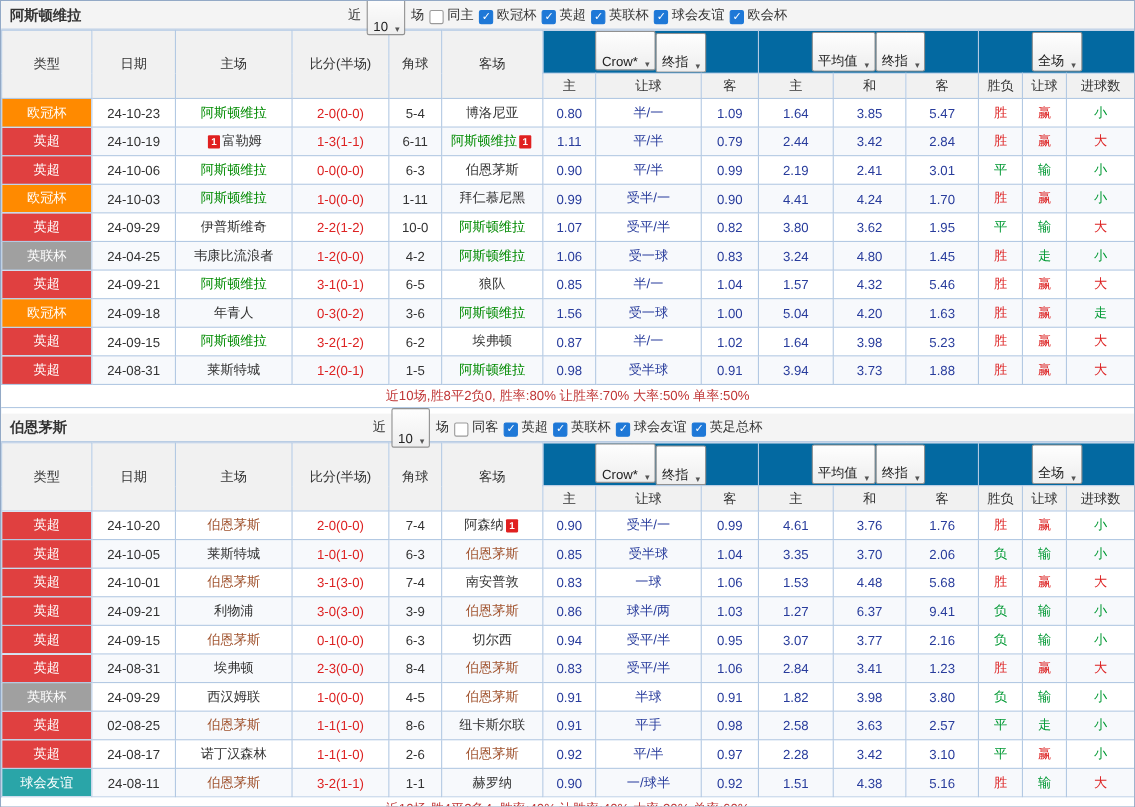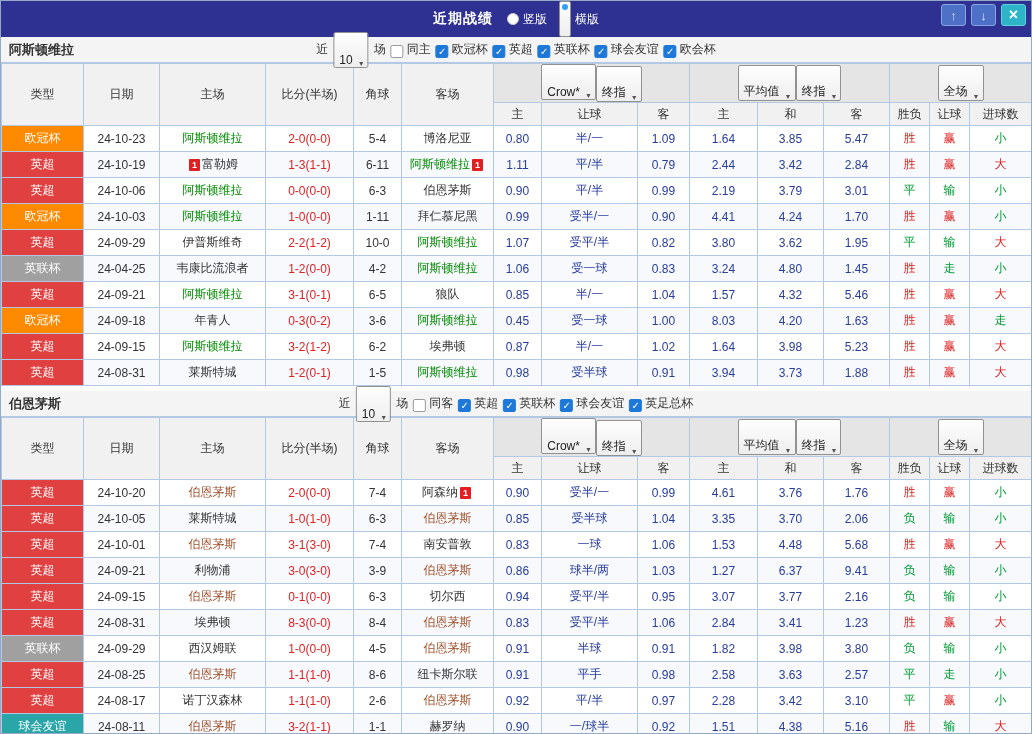--- a/index.html
+++ b/index.html
@@ -30,65 +30,39 @@
 .flabel{color:#333}
 .sel{display:inline-flex;align-items:flex-end;height:36px;border:1px solid #919191;background:linear-gradient(#fefefe,#eeeeee);border-radius:2px;padding:0 3px 0 5px;gap:5px;cursor:pointer;color:#222;font-size:12px}
 .sel .arr{font-size:7px;color:#555}
 .cbw{display:inline-flex;align-items:flex-end;gap:3px;cursor:pointer}
 .cb{width:13px;height:13px;border:1px solid #9a9a9a;background:#fff;border-radius:2px;font-size:10px;line-height:11px;text-align:center;color:#fff;flex:0 0 13px;display:inline-block}
 .cb.on{background:var(--check-blue);border-color:var(--check-blue)}
 table{width:100%;border-collapse:collapse;table-layout:fixed}
 th,td{border:1px solid var(--grid);text-align:center;padding:0;white-space:nowrap;overflow:hidden}
 th{font-weight:normal}
 .h1 th.hcol{background:#f1f1f1;height:20px}
-.h1 th.selcell{background:#e5e5e5;height:20px}
+.h1 th.selcell{background:#0369a1;height:20px}
 .h2 th.hsub{background:#f1f1f1;height:23px}
 tbody td{height:26px;background:#fff;font-size:12px}
 tbody tr.alt td{background:#f7f9fc}
 td.type-badge{color:#fff}
 td.date{color:#333}
 td.team-cell{cursor:pointer}
 td.score{color:var(--score-red);cursor:pointer}
 td.corner{color:#333}
 td.odds,td.line{color:var(--odds-blue)}
 td.res.rr{color:var(--res-red)}
 td.res.rg{color:var(--res-green)}
 .rcard{display:inline-block;min-width:11px;height:12px;line-height:12px;background:var(--rcard);color:#fff;font-size:9px;font-weight:bold;margin:0 2px;vertical-align:middle;border-radius:1px;padding:0 1px}
 .summary{height:21px;line-height:21px;text-align:center;color:var(--summary-red);border-bottom:1px solid var(--grid);background:#fff;font-size:12px}
 </style>
 </head>
 <body>
 
 <div class="window">
-  <div class="titlebar">
-    <div class="titlebar-center">
-      <span class="title">近期战绩</span>
-      <span class="radio-group">
-        <span class="radio-item">
-          <span class="radio-dot" id="rd0"></span>
-          <span class="radio-label">竖版</span>
-        </span>
-        <span class="radio-item">
-          <span class="radio-dot sel" id="rd1"></span>
-          <span class="radio-label">横版</span>
-        </span>
-      </span>
-    </div>
-    <div class="tb-buttons">
-      <span class="tb-btn up">
-          <span>↑</span>
-        </span>
-      <span class="tb-btn down">
-          <span>↓</span>
-        </span>
-      <span class="tb-btn close">
-          <span>×</span>
-        </span>
-    </div>
-  </div>
   <div class="sections" id="sections">
       <div class="section">
         <div class="section-header">
           <span class="team-name">阿斯顿维拉</span>
           <div class="filters">
             <span class="flabel">近</span>
             <span class="sel">
               <span class="sval">10</span>
               <span class="arr">▼</span>
             </span>
@@ -215,21 +189,21 @@
               <td class="type-badge" style="background: rgb(224, 64, 64);">英超</td>
               <td class="date">24-10-06</td>
               <td class="team-cell"><span class="tname" style="color: rgb(0, 138, 0);">阿斯顿维拉</span></td>
               <td class="score">0-0(0-0)</td>
               <td class="corner">6-3</td>
               <td class="team-cell"><span class="tname">伯恩茅斯</span></td>
               <td class="odds">0.90</td>
               <td class="line">平/半</td>
               <td class="odds">0.99</td>
               <td class="odds">2.19</td>
-              <td class="odds">3.79</td>
+              <td class="odds">2.41</td>
               <td class="odds">3.01</td>
               <td class="res rg">平</td>
               <td class="res rg">输</td>
               <td class="res rg">小</td>
             </tr>
             <tr class="alt">
               <td class="type-badge" style="background: rgb(255, 138, 0);">欧冠杯</td>
               <td class="date">24-10-03</td>
               <td class="team-cell"><span class="tname" style="color: rgb(0, 138, 0);">阿斯顿维拉</span></td>
               <td class="score">1-0(0-0)</td>
@@ -296,24 +270,24 @@
               <td class="res rr">赢</td>
               <td class="res rr">大</td>
             </tr>
             <tr class="alt">
               <td class="type-badge" style="background: rgb(255, 138, 0);">欧冠杯</td>
               <td class="date">24-09-18</td>
               <td class="team-cell"><span class="tname">年青人</span></td>
               <td class="score">0-3(0-2)</td>
               <td class="corner">3-6</td>
               <td class="team-cell"><span class="tname" style="color: rgb(0, 138, 0);">阿斯顿维拉</span></td>
-              <td class="odds">0.45</td>
+              <td class="odds">1.56</td>
               <td class="line">受一球</td>
               <td class="odds">1.00</td>
-              <td class="odds">8.03</td>
+              <td class="odds">5.04</td>
               <td class="odds">4.20</td>
               <td class="odds">1.63</td>
               <td class="res rr">胜</td>
               <td class="res rr">赢</td>
               <td class="res rg">走</td>
             </tr>
             <tr class="">
               <td class="type-badge" style="background: rgb(224, 64, 64);">英超</td>
               <td class="date">24-09-15</td>
               <td class="team-cell"><span class="tname" style="color: rgb(0, 138, 0);">阿斯顿维拉</span></td>
@@ -342,20 +316,21 @@
               <td class="odds">0.91</td>
               <td class="odds">3.94</td>
               <td class="odds">3.73</td>
               <td class="odds">1.88</td>
               <td class="res rr">胜</td>
               <td class="res rr">赢</td>
               <td class="res rr">大</td>
             </tr>
           </tbody>
         </table>
+        <div class="summary">近10场,胜8平2负0, 胜率:80% 让胜率:70% 大率:50% 单率:50%</div>
       </div>
       <div class="section">
         <div class="section-header">
           <span class="team-name">伯恩茅斯</span>
           <div class="filters">
             <span class="flabel">近</span>
             <span class="sel">
               <span class="sval">10</span>
               <span class="arr">▼</span>
             </span>
@@ -522,21 +497,21 @@
               <td class="odds">3.77</td>
               <td class="odds">2.16</td>
               <td class="res rg">负</td>
               <td class="res rg">输</td>
               <td class="res rg">小</td>
             </tr>
             <tr class="alt">
               <td class="type-badge" style="background: rgb(224, 64, 64);">英超</td>
               <td class="date">24-08-31</td>
               <td class="team-cell"><span class="tname">埃弗顿</span></td>
-              <td class="score">8-3(0-0)</td>
+              <td class="score">2-3(0-0)</td>
               <td class="corner">8-4</td>
               <td class="team-cell"><span class="tname" style="color: rgb(160, 82, 45);">伯恩茅斯</span></td>
               <td class="odds">0.83</td>
               <td class="line">受平/半</td>
               <td class="odds">1.06</td>
               <td class="odds">2.84</td>
               <td class="odds">3.41</td>
               <td class="odds">1.23</td>
               <td class="res rr">胜</td>
               <td class="res rr">赢</td>
@@ -554,21 +529,21 @@
               <td class="odds">0.91</td>
               <td class="odds">1.82</td>
               <td class="odds">3.98</td>
               <td class="odds">3.80</td>
               <td class="res rg">负</td>
               <td class="res rg">输</td>
               <td class="res rg">小</td>
             </tr>
             <tr class="alt">
               <td class="type-badge" style="background: rgb(224, 64, 64);">英超</td>
-              <td class="date">24-08-25</td>
+              <td class="date">02-08-25</td>
               <td class="team-cell"><span class="tname" style="color: rgb(160, 82, 45);">伯恩茅斯</span></td>
               <td class="score">1-1(1-0)</td>
               <td class="corner">8-6</td>
               <td class="team-cell"><span class="tname">纽卡斯尔联</span></td>
               <td class="odds">0.91</td>
               <td class="line">平手</td>
               <td class="odds">0.98</td>
               <td class="odds">2.58</td>
               <td class="odds">3.63</td>
               <td class="odds">2.57</td>

